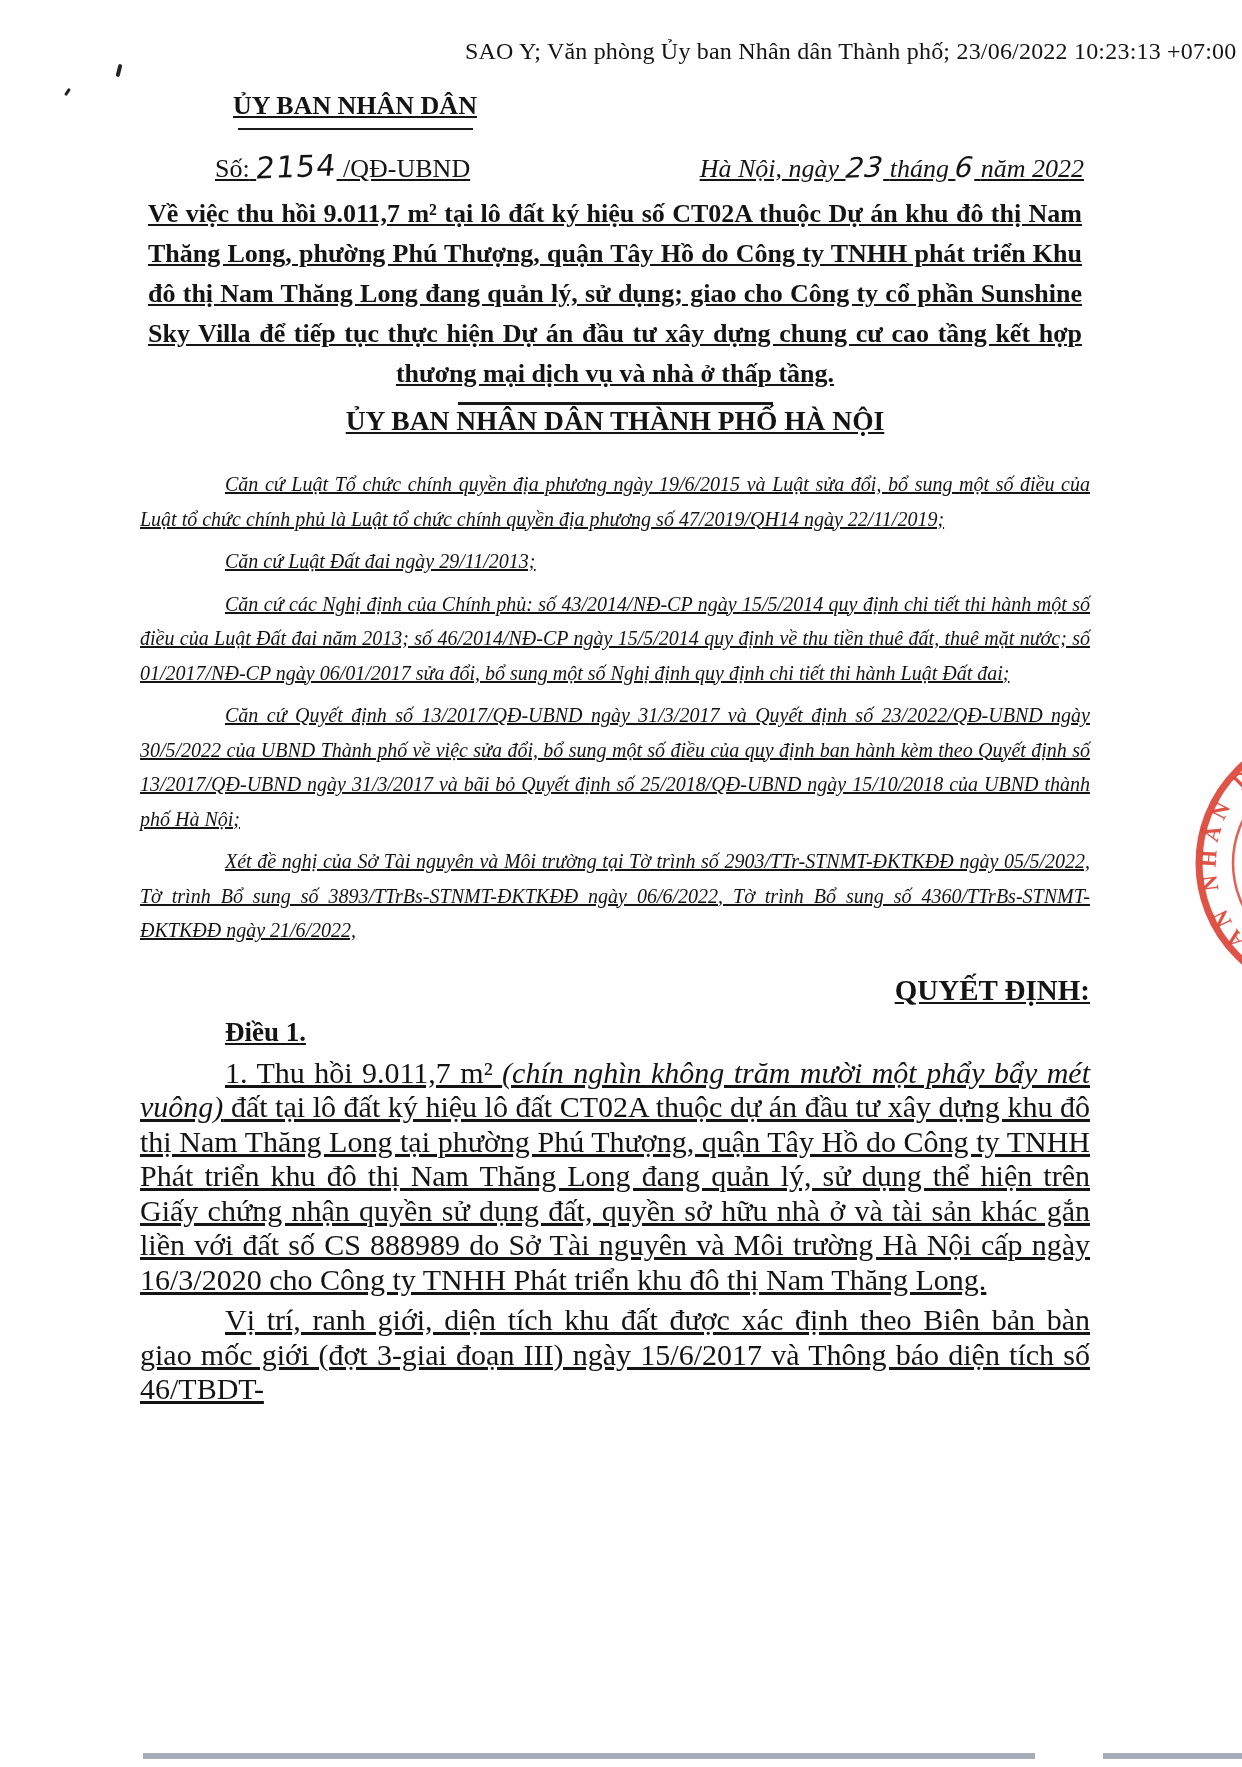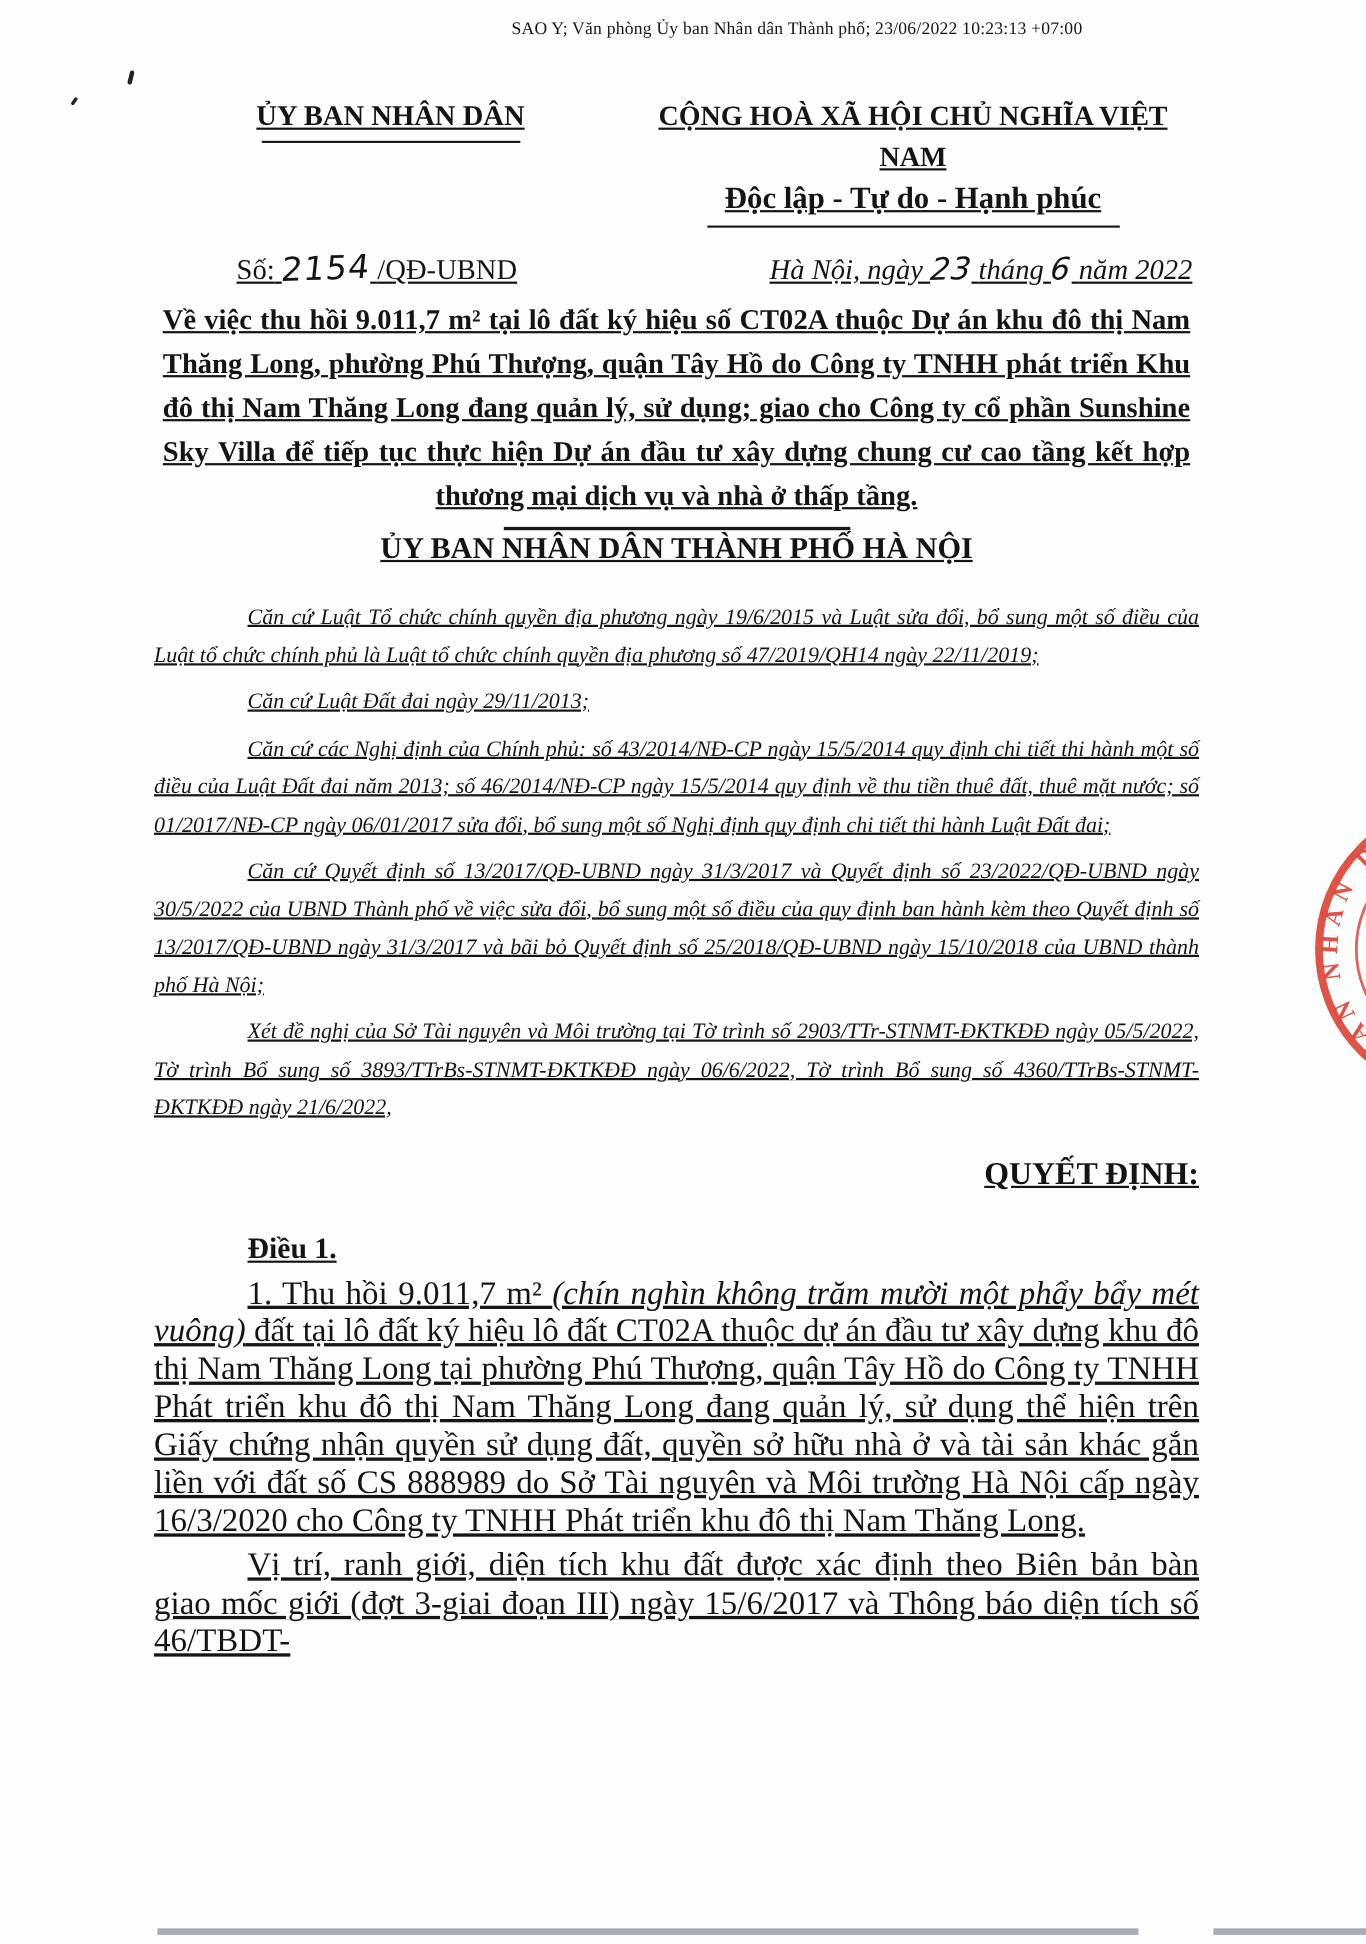--- a/index.html
+++ b/index.html
@@ -3,22 +3,22 @@
 <meta charset="utf-8">
 <style>
   * { box-sizing: border-box; }
   html,body { margin:0; padding:0; }
   body {
     width:1242px; height:1767px; position:relative; overflow:hidden;
     background:#fefefe; color:#141414;
     font-family:"Liberation Serif", serif;
   }
   .cert {
-    position:absolute; top:18px; left:465px; width:600px;
-    font-size:16px; letter-spacing:.2px; white-space:nowrap;
+    position:absolute; top:38px; left:465px; width:600px;
+    font-size:24px; letter-spacing:.2px; white-space:nowrap;
   }
   .speck { position:absolute; background:#222; }
   .speck.a { left:117px; top:64px; width:4px; height:13px; transform:rotate(14deg); border-radius:2px;}
   .speck.b { left:66px; top:88px; width:3px; height:8px; transform:rotate(35deg); border-radius:2px;}
 
   .doc { position:absolute; left:140px; top:87px; width:950px;text-decoration:underline; }
 
   .hdr { display:flex; }
   .hdr-left { width:430px; text-align:center; font-weight:bold; font-size:26px; line-height:37px; }
   .hdr-right { flex:1; text-align:center; font-weight:bold; }
@@ -41,21 +41,21 @@
   .rule.subject-rule { width:315px; border-top-width:3px; margin-top:8px; }
 
   .authority { text-align:center; font-weight:bold; font-size:27.5px; }
 
   .preamble { margin-top:30px; }
   .preamble p { margin:0 0 8px; font-style:italic; font-size:20px; line-height:34.5px;
                 text-align:justify; text-indent:85px; }
 
   .decide-head { margin-top:26px; text-align:right; font-weight:bold; font-size:29px; }
 
-  .article { margin-top:36px; }
+  .article { margin-top:10px; }
   .article-head { font-weight:bold; font-size:27px; text-indent:85px; margin:0 0 8px; }
   .article p.cl { margin:0 0 6px; font-size:30px; line-height:34.5px; text-align:justify; text-indent:85px; }
   .article .it { font-style:italic; }
 
   .stamp-wrap { position:absolute; left:1160px; top:693px; width:340px; height:340px; pointer-events:none; }
 
   .scanbar { position:absolute; height:6px; background:#a7adb8; top:1753px; }
   .scanbar.a { left:143px; width:892px; }
   .scanbar.b { left:1103px; width:139px; }
 </style>
@@ -66,25 +66,20 @@
 
 <div class="speck a"></div>
 <div class="speck b"></div>
 
 <div class="doc">
 
   <div class="hdr">
     <div class="hdr-left">
       <div>ỦY BAN NHÂN DÂN</div>
       <hr class="rule issuer">
-    </div>
-    <div class="hdr-right">
-      <div class="l1">CỘNG HOÀ XÃ HỘI CHỦ NGHĨA VIỆT NAM</div>
-      <div class="l2">Độc lập - Tự do - Hạnh phúc</div>
-      <hr class="rule motto">
     </div>
   </div>
 
   <div class="numrow">
     <div class="num">
       <span>Số:</span>
       <span class="hw">2154</span>
       <span>/QĐ-UBND</span>
     </div>
     <div class="dateline">

